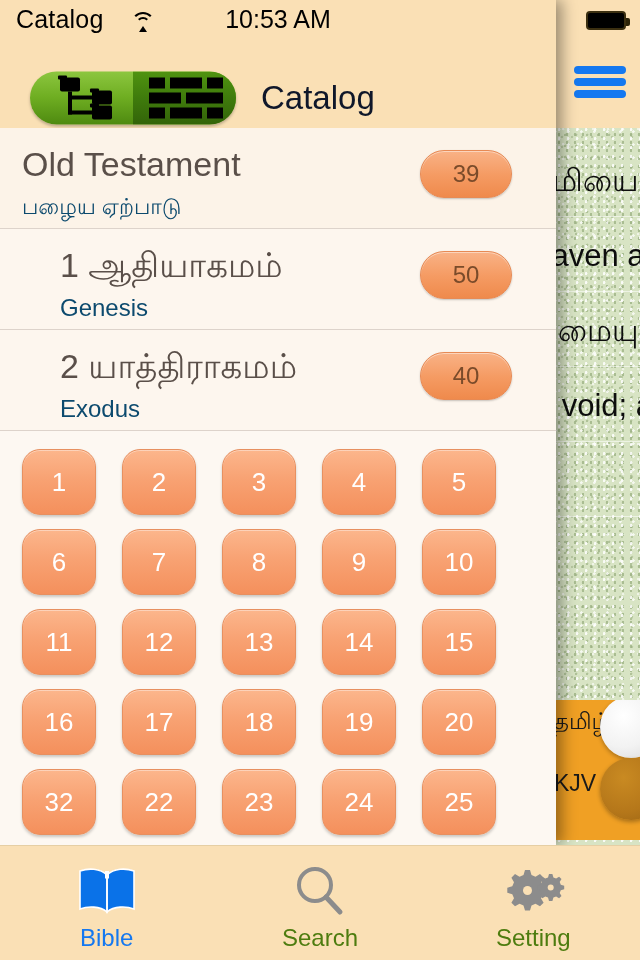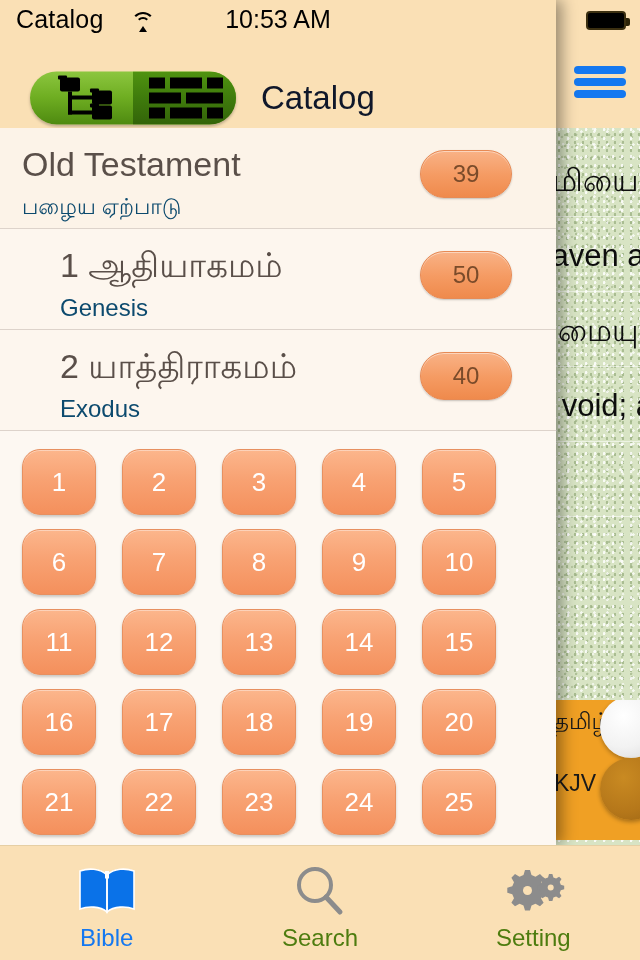--- a/index.html
+++ b/index.html
@@ -322,21 +322,21 @@
           <div class="chapbtn">11</div>
           <div class="chapbtn">12</div>
           <div class="chapbtn">13</div>
           <div class="chapbtn">14</div>
           <div class="chapbtn">15</div>
           <div class="chapbtn">16</div>
           <div class="chapbtn">17</div>
           <div class="chapbtn">18</div>
           <div class="chapbtn">19</div>
           <div class="chapbtn">20</div>
-          <div class="chapbtn">21</div>
+          <div class="chapbtn">32</div>
           <div class="chapbtn">22</div>
           <div class="chapbtn">23</div>
           <div class="chapbtn">24</div>
           <div class="chapbtn">25</div>
         </div>
     </div>
   </div>
 
   <div class="tabbar">
 

